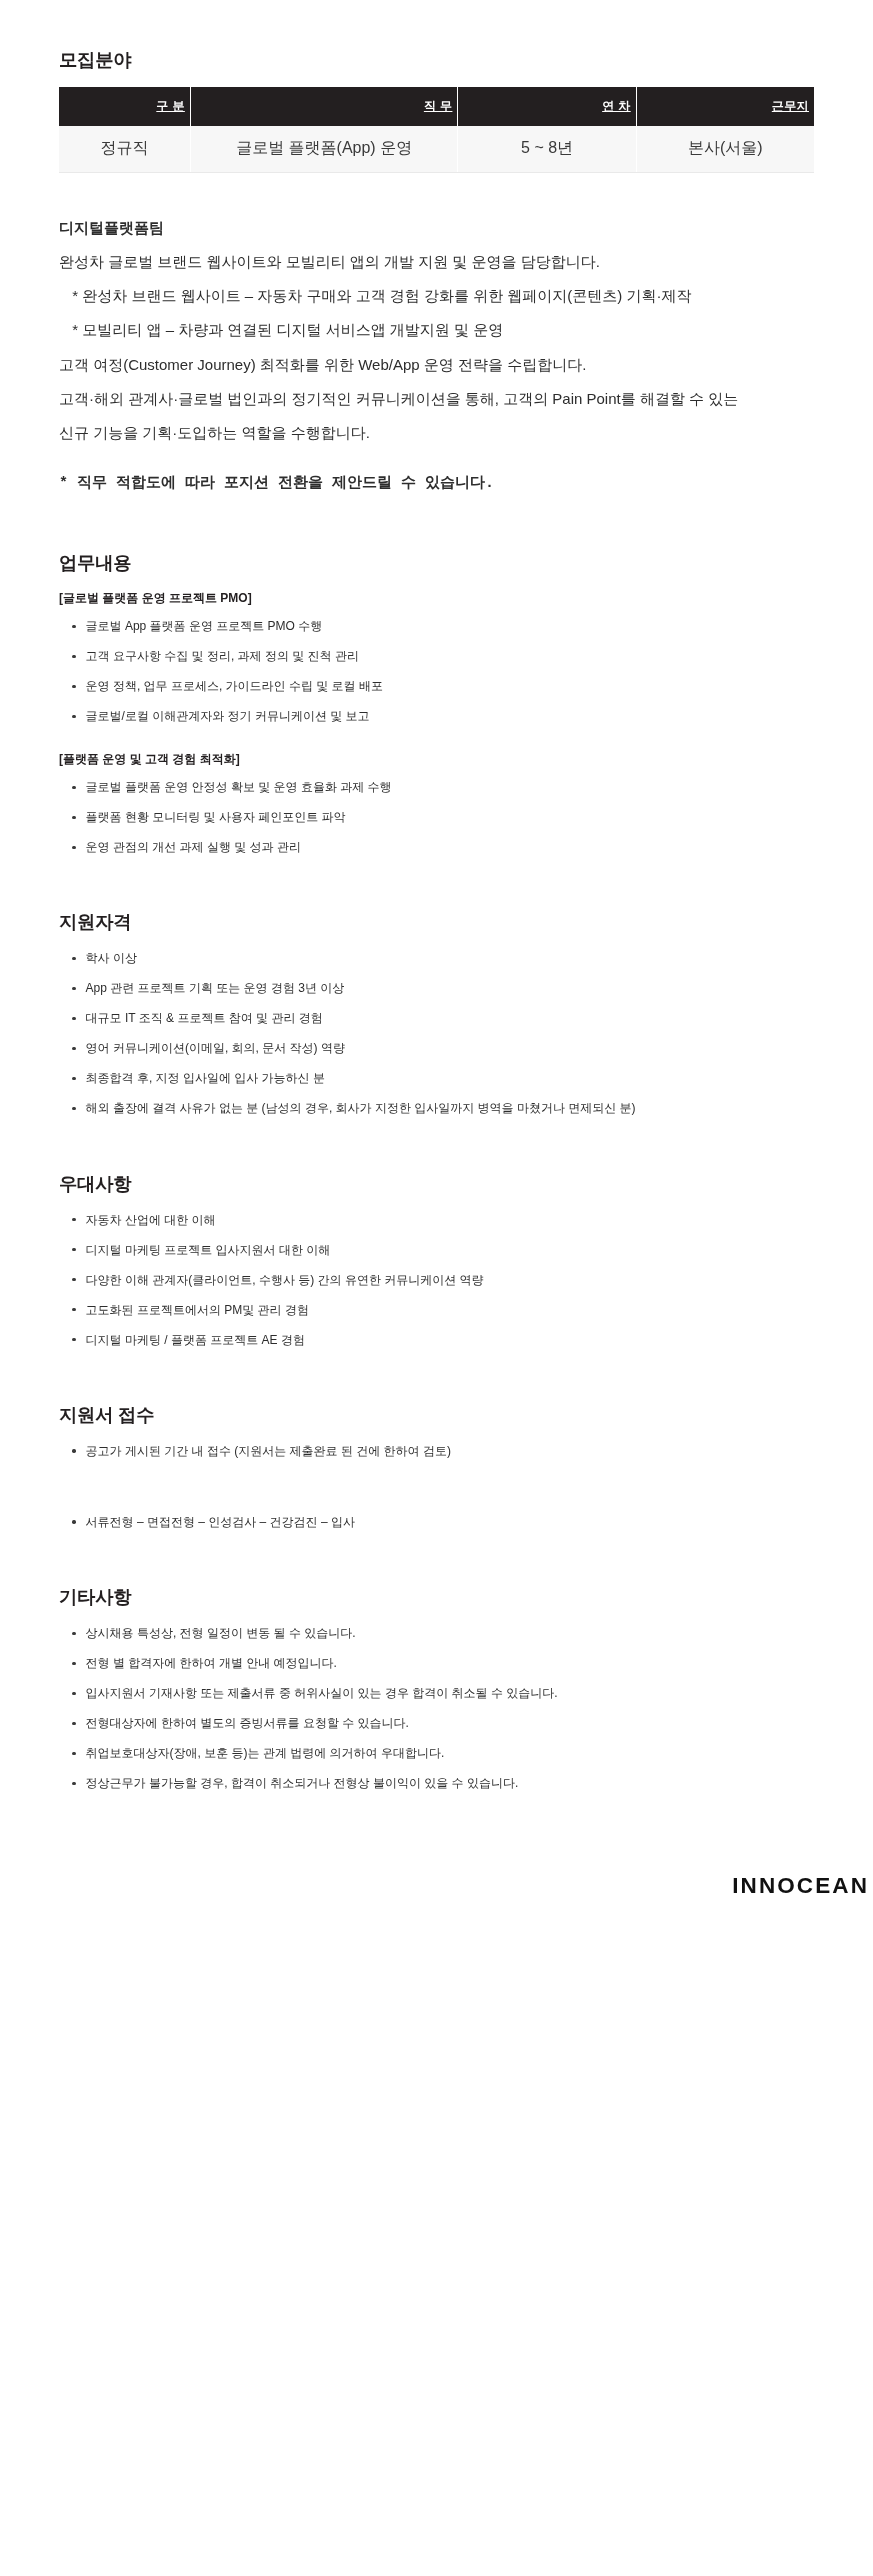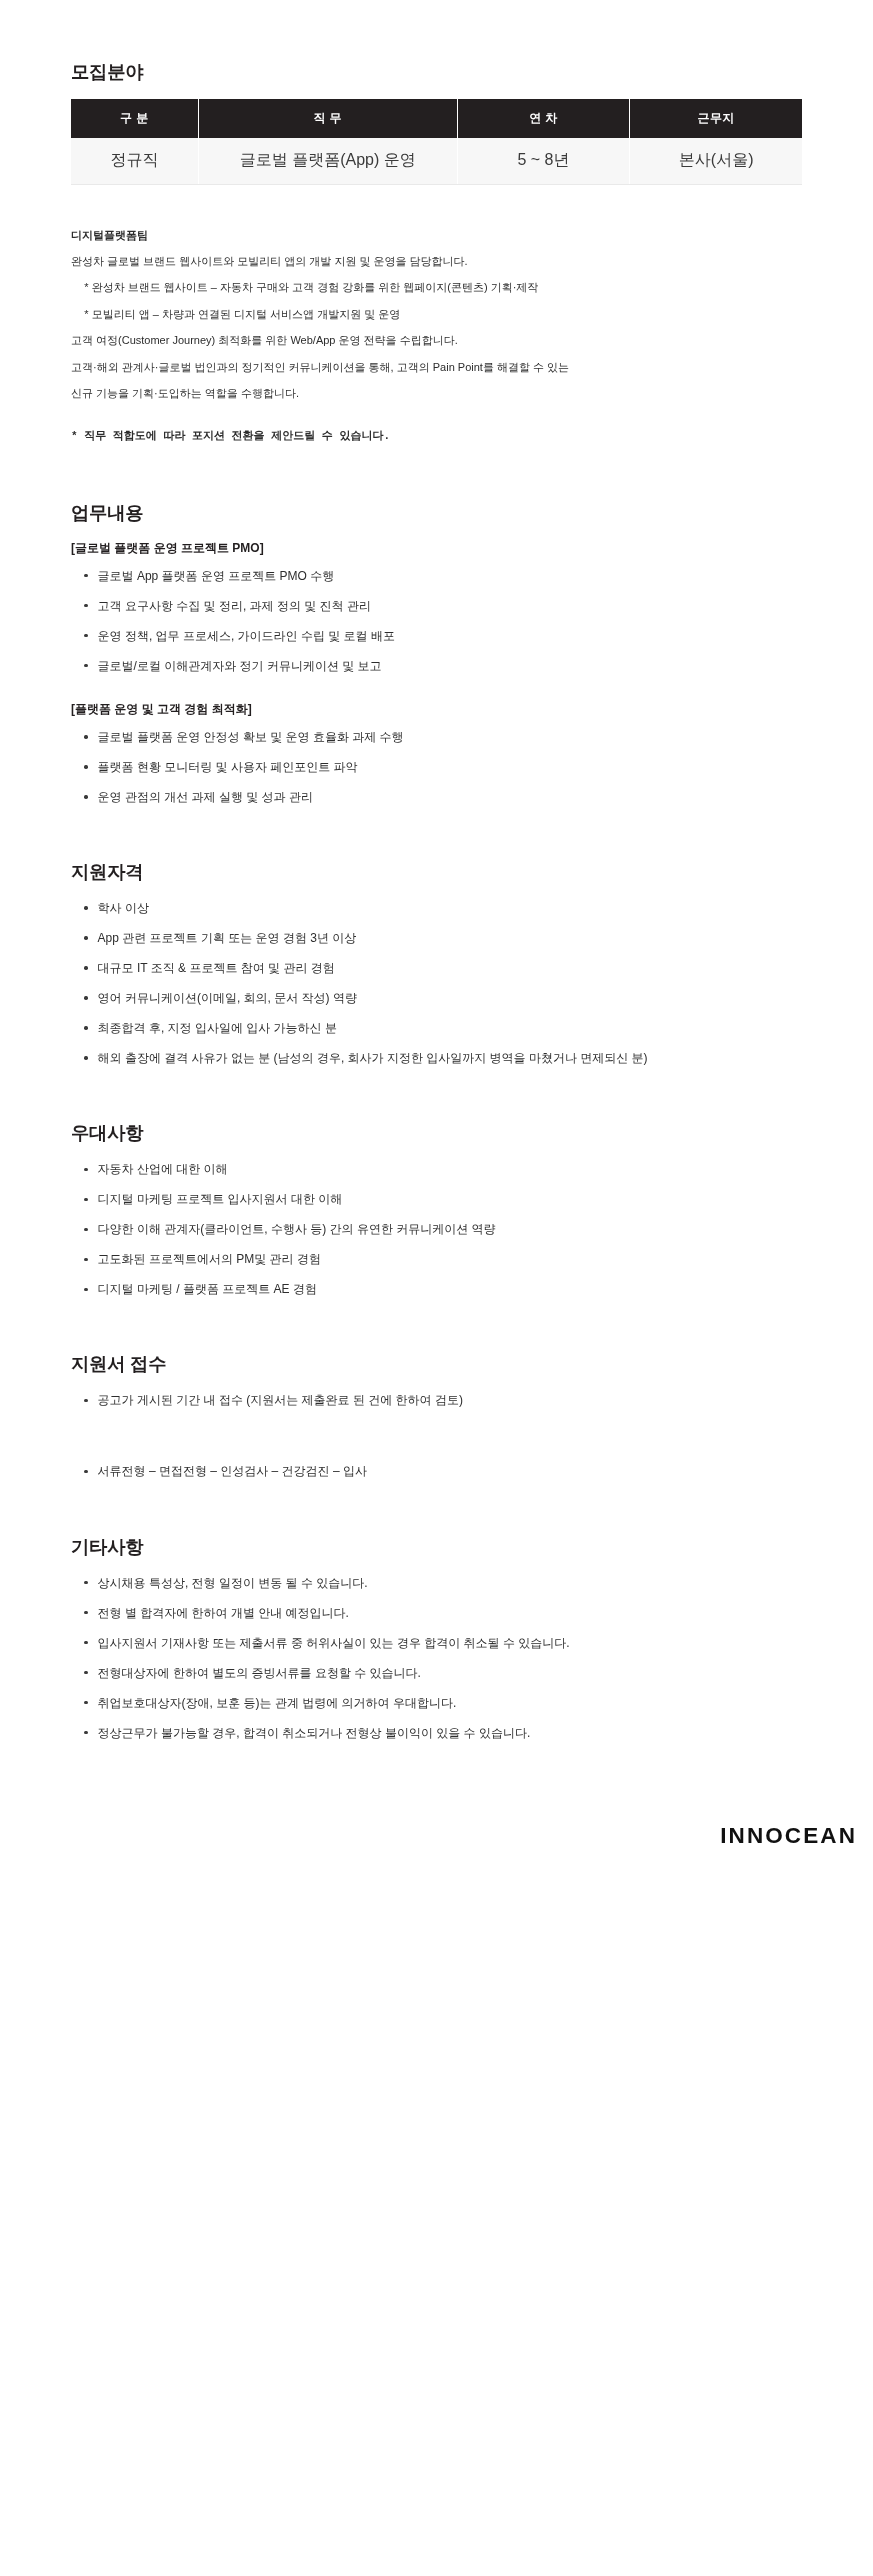--- a/index.html
+++ b/index.html
@@ -11,21 +11,21 @@
     width: 873px;
     min-height: 2576px;
     font-family: "Liberation Sans", "DejaVu Sans", sans-serif;
     color: #231f20;
     -webkit-font-smoothing: antialiased;
   }
   .page {
     width: 873px;
     min-height: 2576px;
     margin: 0 auto;
-    padding: 16px;
+    padding: 4px;
     box-sizing: border-box;
     position: relative;
   }
   .content {
     padding: 43px 55px 0 55px;
   }
 
   
   h1.section-title {
     font-size: 18.3px;
@@ -46,23 +46,24 @@
     border-collapse: collapse;
     width: 100%;
     table-layout: fixed;
   }
   table.recruit-table th {
     background: #231f20;
     color: #ffffff;
     font-size: 12px;
     font-weight: 700;
     padding: 10.8px 5px;
-    text-align: center;
+    text-align: right;
     border-right: 0.8px solid #ffffff;
     letter-spacing: 0.4px;
+    text-decoration: underline;
   }
   table.recruit-table th:last-child { border-right: none; }
   table.recruit-table td {
     background: #f7f7f7;
     color: #3a3a3a;
     font-size: 16px;
     padding: 12.5px 5px;
     text-align: center;
     border-right: 0.8px solid #ffffff;
     border-bottom: 0.8px solid #e9e9e9;
@@ -77,21 +78,21 @@
   .intro {
     margin-top: 40px;
   }
   .intro-head {
     font-size: 12.5px;
     font-weight: 700;
     margin: 0 0 13.3px 0;
     color: #231f20;
   }
   .intro p {
-    font-size: 11px;
+    font-size: 15px;
     line-height: 1.95;
     margin: 0 0 5px 0;
     color: #2d2d2d;
   }
   .intro p.indent {
     padding-left: 13.3px;
   }
   .intro p.note {
     font-weight: 700;
     margin-top: 21.6px;

